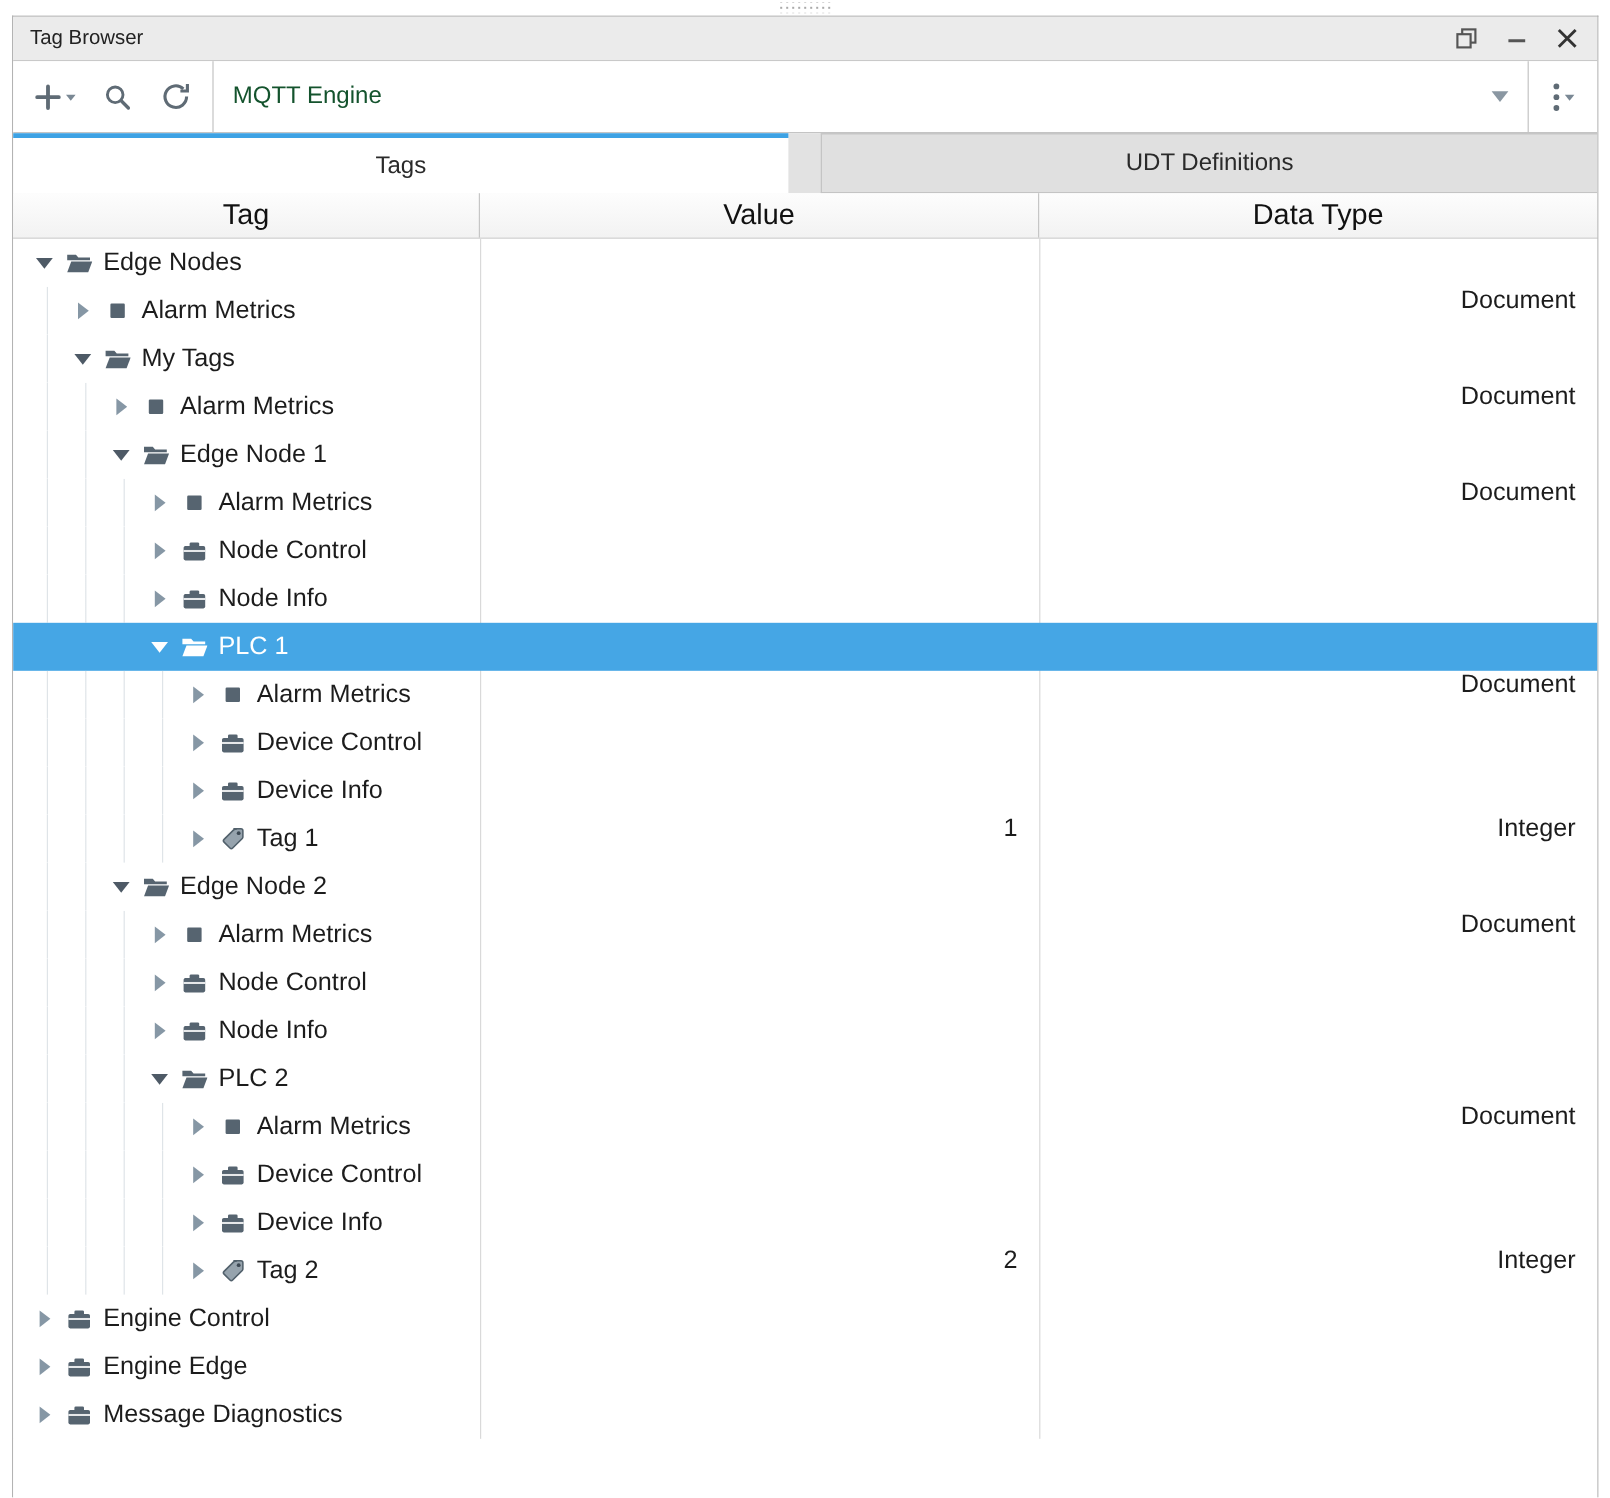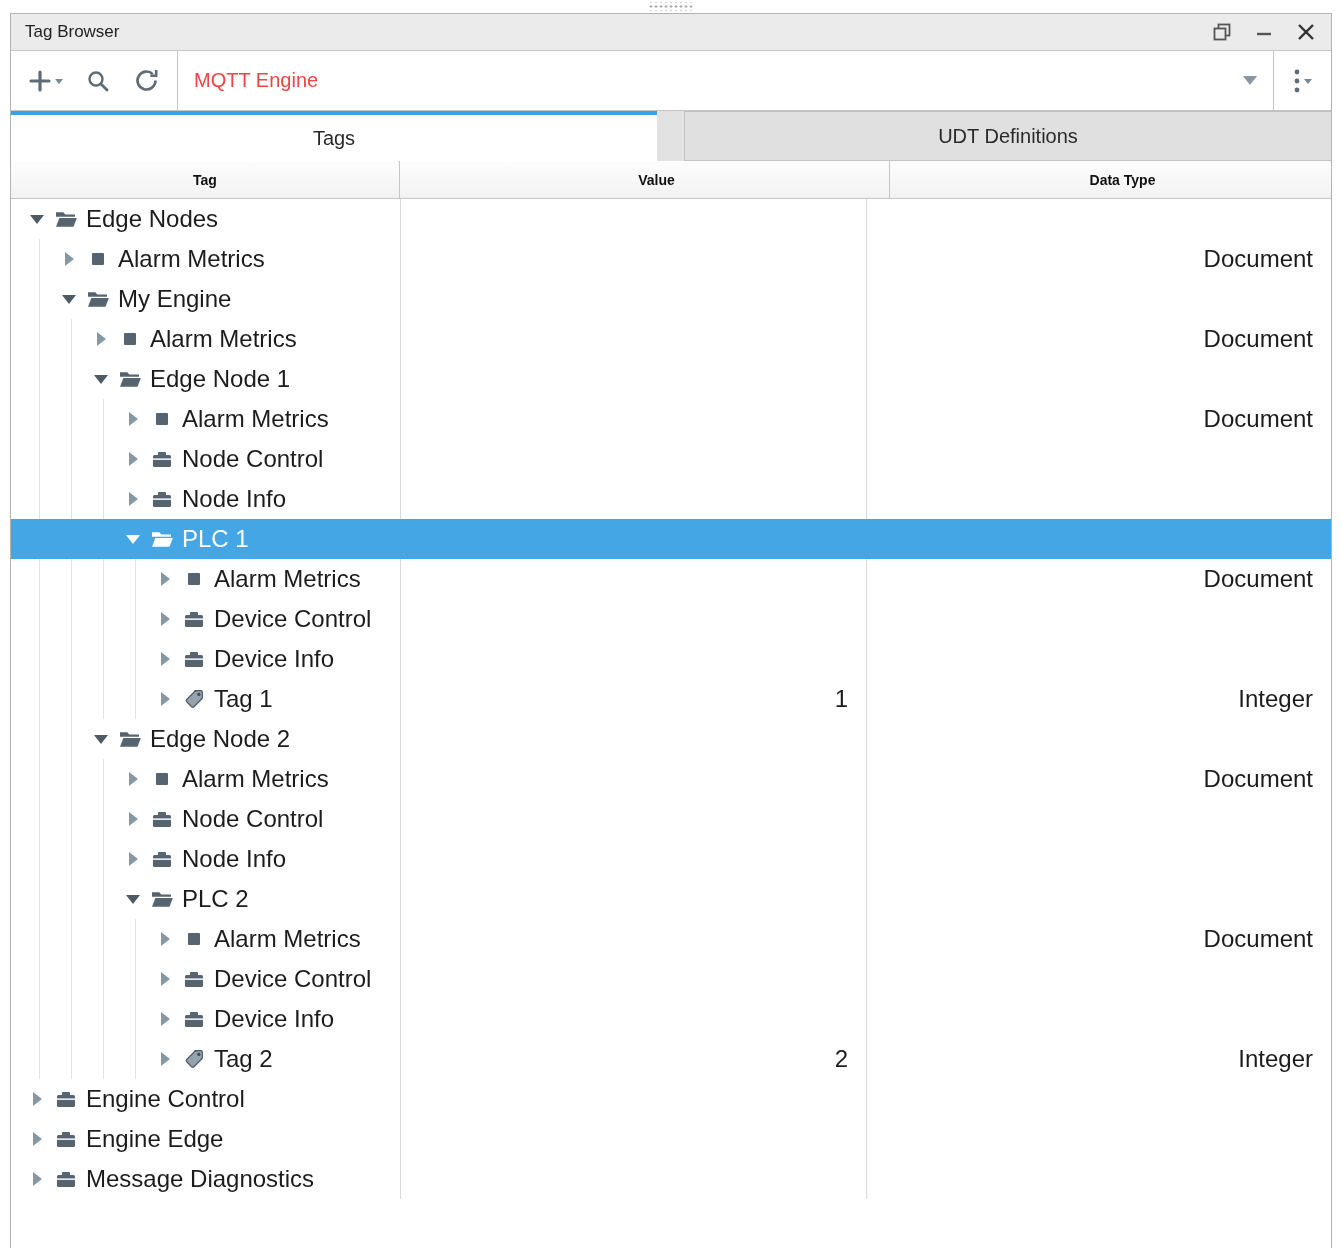--- a/index.html
+++ b/index.html
@@ -32,50 +32,50 @@
   
   .toolbar {
     height:60px; display:flex; align-items:stretch; border-bottom:1px solid #c4c4c4; flex-shrink:0;
     background:#fff;
   }
   .tool-icons { display:flex; align-items:center; padding:0 10px; gap:8px; }
   .tool-btn { display:flex; align-items:center; justify-content:center; padding:6px 7px; cursor:default; }
   .caret-down { width:0; height:0; border-left:4.5px solid transparent; border-right:4.5px solid transparent; border-top:5.5px solid #7a8894; margin-left:3px; margin-top:2px; }
   .provider-field {
     flex:1; border-left:1px solid #c4c4c4; display:flex; align-items:center;
-    padding:0 16px; font-size:20px; color:#ef4444;
+    padding:0 16px; font-size:20px; color:#14532d;
   }
   .provider-field .field-text { flex:1; }
   .field-arrow { width:0; height:0; border-left:7px solid transparent; border-right:7px solid transparent; border-top:9px solid #8a97a2; }
   .toolbar-menu { border-left:1px solid #c4c4c4; display:flex; align-items:center; padding:0 12px; }
   
   .tabs { height:50px; display:flex; flex-shrink:0; background:#e2e2e2;gap:27px; }
   .tab {
     flex:1; display:flex; align-items:center; justify-content:center;
     font-size:20px; color:#2a2a2a; cursor:default;
   }
   .tab.active { background:#fff; border-top:4px solid var(--tab-accent,#3da2e4); }
   .tab.inactive { background:#e0e0e0; border-top:1px solid #c0c0c0; border-left:1px solid #c4c4c4; border-bottom:1px solid #c4c4c4; }
   
   .thead {
     height:38px; display:flex; flex-shrink:0;
     background:linear-gradient(#fdfdfd,#f2f2f2);
     border-bottom:1px solid #c6c6c6;
-    font-weight:bold; font-size:14px; color:#111;gap:24px;
+    font-weight:normal; font-size:24px; color:#111;
   }
   .th { display:flex; align-items:center; justify-content:center; }
   .th-tag { width:389px; border-right:1px solid #c6c6c6; }
   .th-value { width:466px; border-right:1px solid #c6c6c6;text-align:right; }
   .th-type { flex:1; }
   
   .tbody { position:relative; flex-shrink:0; background:#fff; }
   .col-sep { position:absolute; top:0; bottom:0; width:1px; background:#d9d9d9; }
   .col-sep.sep1 { left:389px; }
   .col-sep.sep2 { left:855px; }
-  .row { display:flex; height:40px; align-items:center; font-size:24px; position:relative; }
+  .row { display:flex; height:40px; font-size:21px; position:relative; }
   .row.selected { background:var(--sel,#45a6e5); color:#fff; }
   .cell-tag { width:389px; display:flex; align-items:center; height:100%; overflow:hidden; flex-shrink:0; padding-left:12px; }
   .cell-value { width:466px; text-align:right; padding-right:18px; flex-shrink:0; }
   .cell-type { flex:1; text-align:right; padding-right:18px; }
   .indent { display:flex; height:100%; flex-shrink:0; }
   .guide { width:32px; height:100%; background:linear-gradient(#dfe4e8,#dfe4e8) no-repeat center / 1px 100%; }
   .row.selected .guide { background:none; }
   .arrow-slot { width:28px; display:flex; align-items:center; justify-content:center; flex-shrink:0; cursor:default; }
   .tri-exp { width:0; height:0; border-left:7px solid transparent; border-right:7px solid transparent; border-top:9px solid #4e5a66; }
   .tri-col { width:0; height:0; border-top:7px solid transparent; border-bottom:7px solid transparent; border-left:9px solid #8697a5; }
@@ -211,21 +211,21 @@
           </span>
           <span class="arrow-slot">
             <span class="tri-exp"></span>
           </span>
           <span class="icon-slot">
             <svg width="22" height="19" viewBox="0 0 22 19">
               <path fill="currentColor" d="M1 2.2h7.3l2 2.4H20v2.2H1z"></path>
               <path fill="currentColor" d="M21.9 8H4.4L1 16.8h17.5z"></path>
             </svg>
           </span>
-          <span class="label">My Engine</span>
+          <span class="label">My Tags</span>
         </div>
         <div class="cell-value"></div>
         <div class="cell-type"></div>
       </div>
       <div class="row">
         <div class="cell-tag">
           <span class="indent">
             <span class="guide"></span>
             <span class="guide"></span>
           </span>

